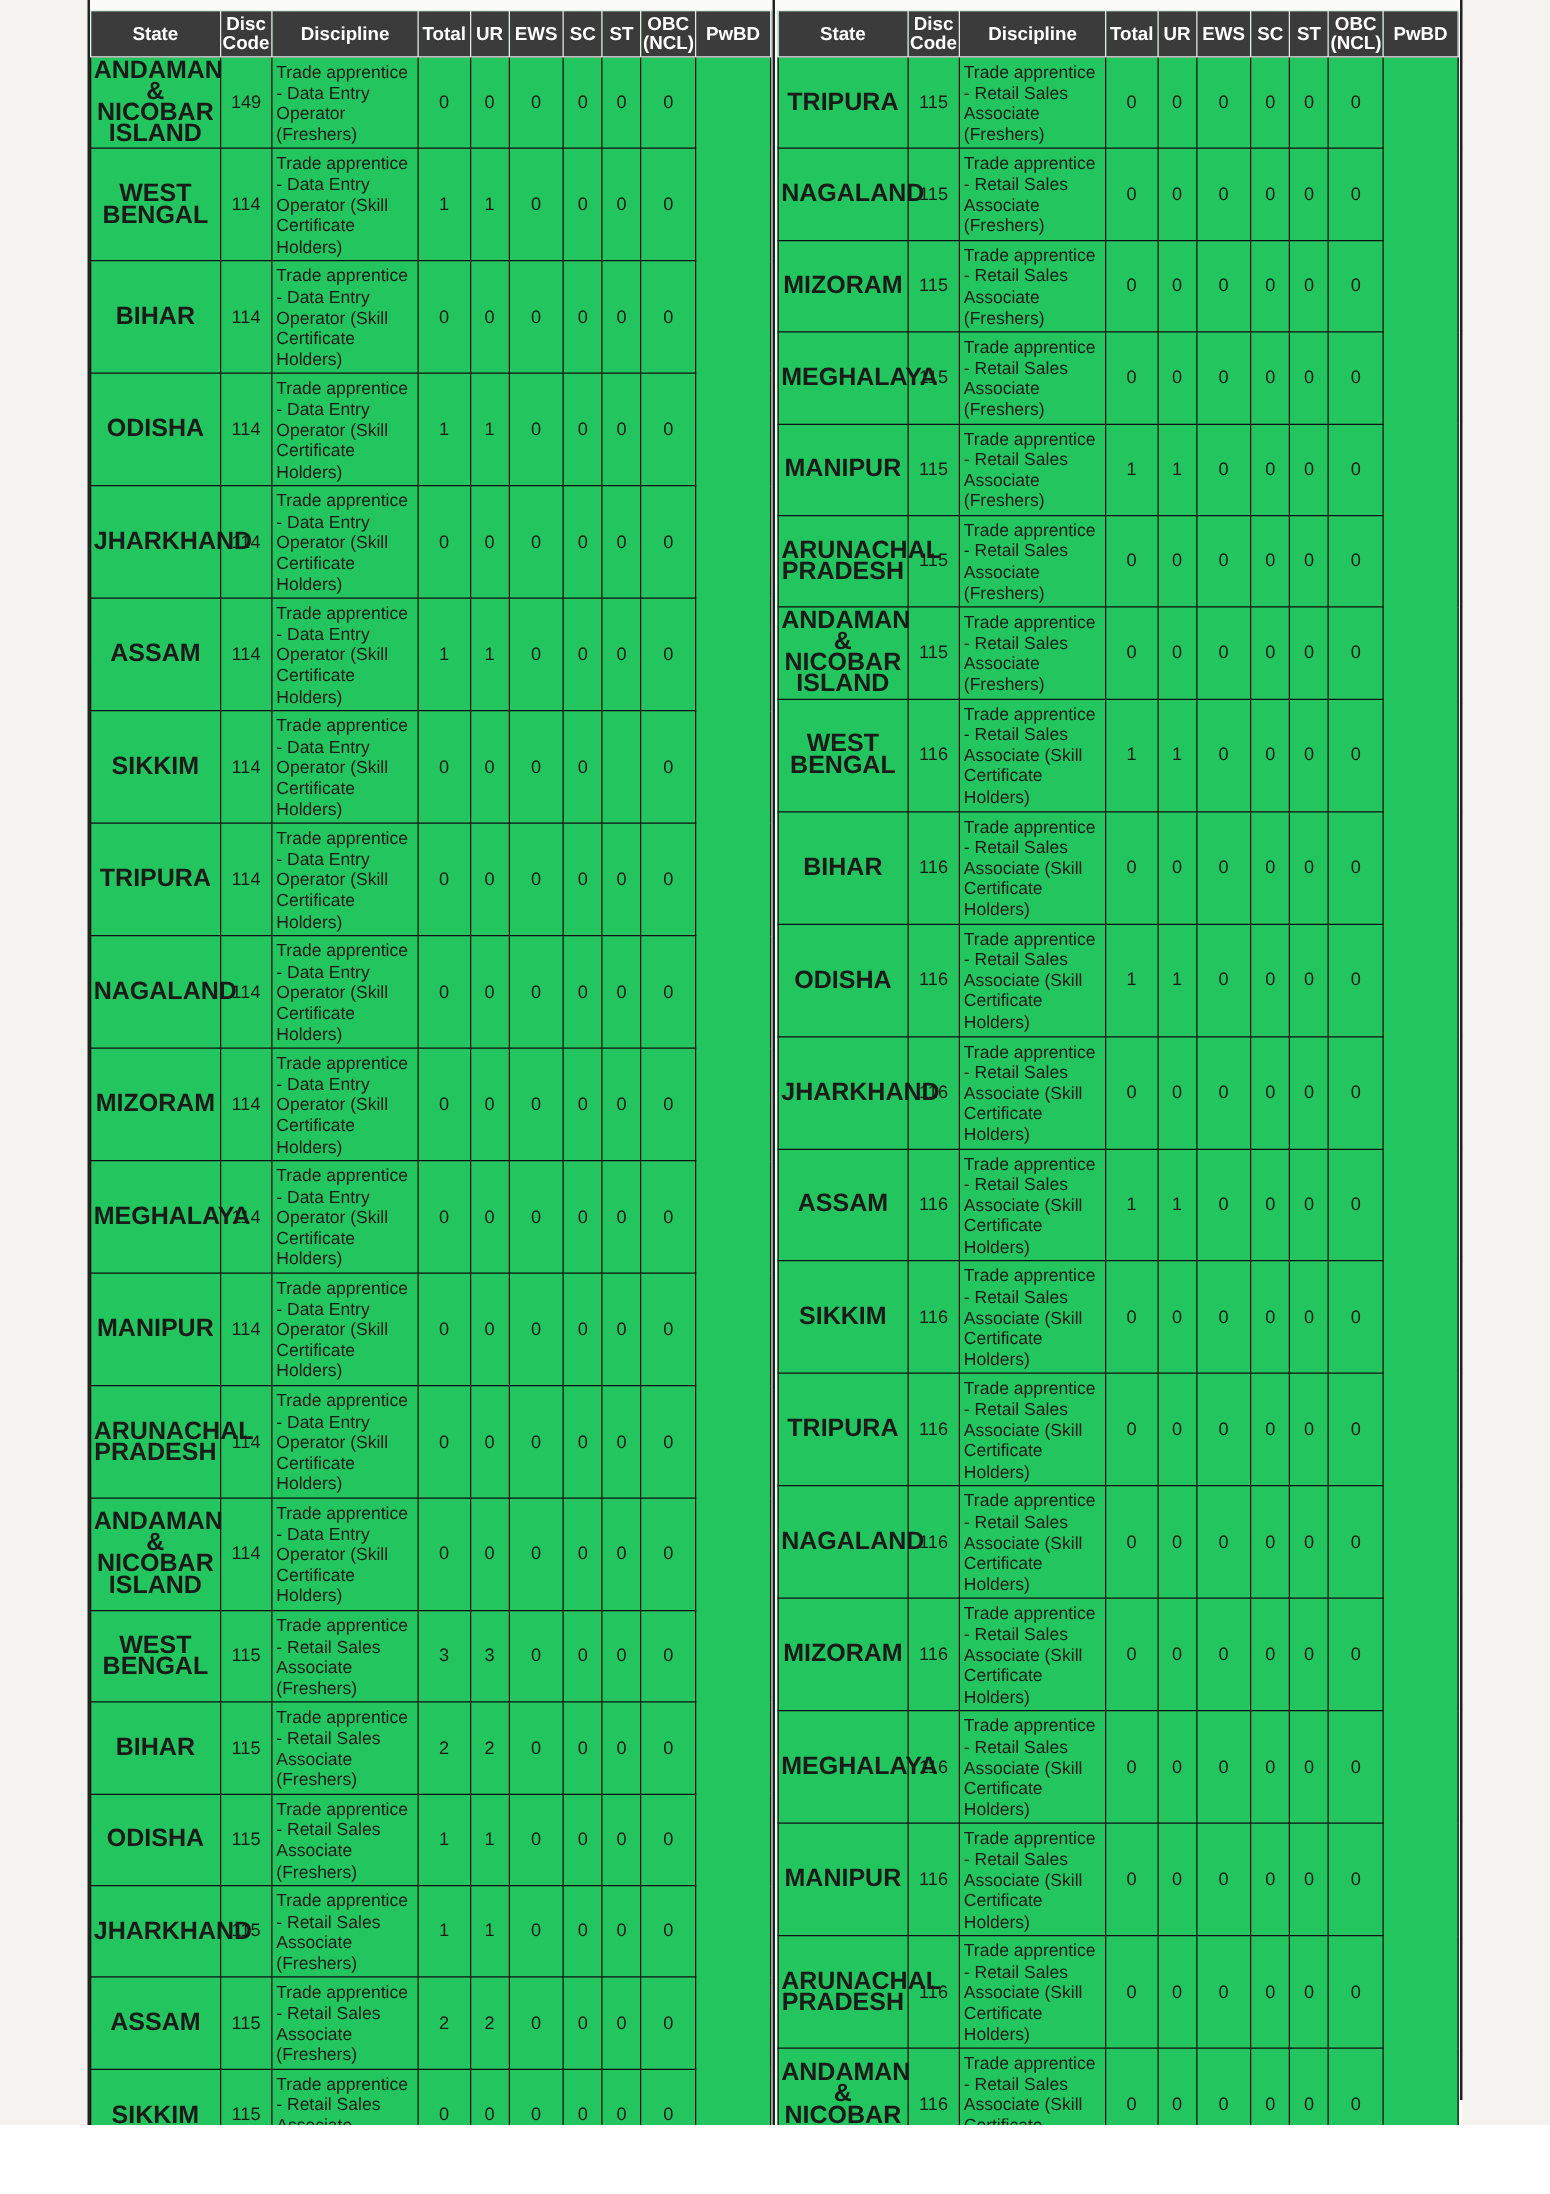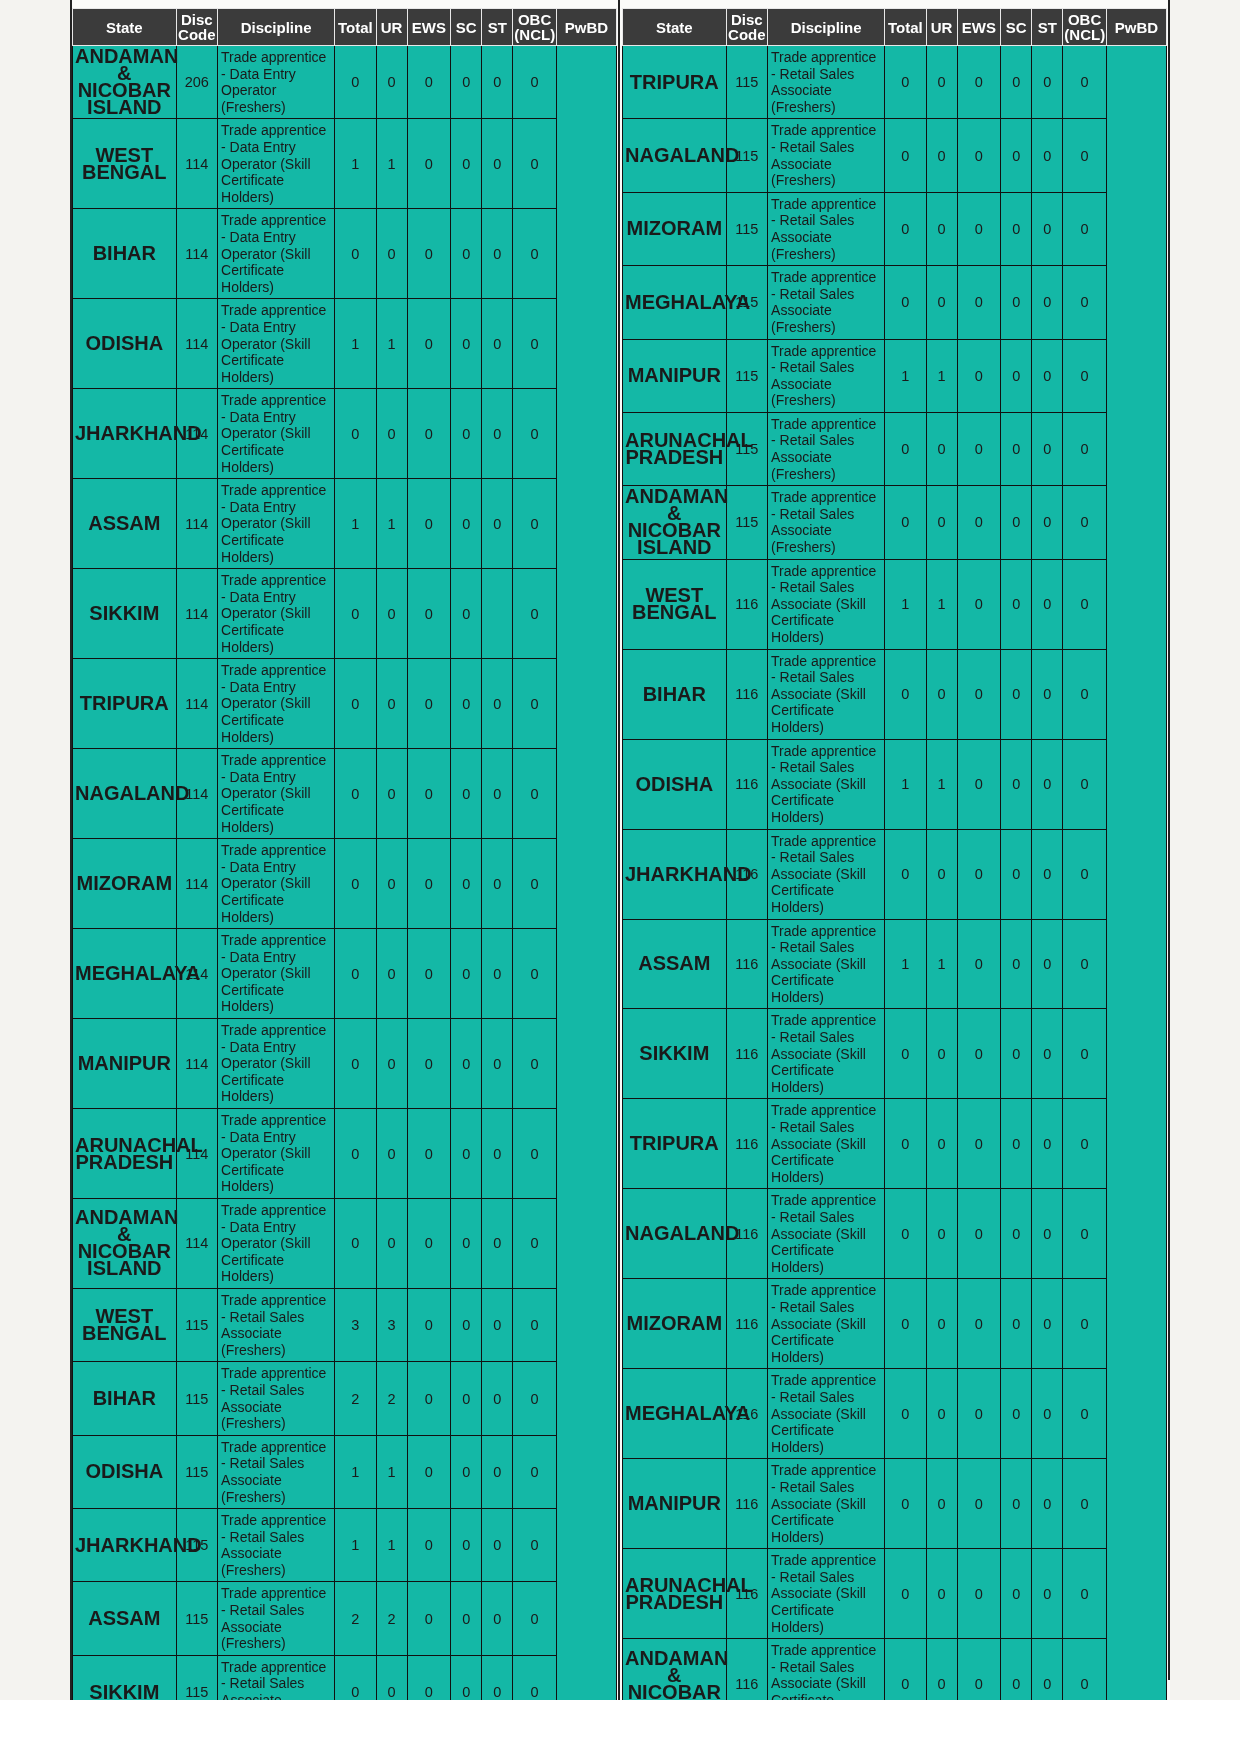--- a/index.html
+++ b/index.html
@@ -4,21 +4,21 @@
 <style>
   html, body { margin:0; padding:0; }
   body {
     width:1240px; height:1755px; background:#f4f3f0; position:relative; overflow:hidden;
     font-family:"Liberation Sans", sans-serif; color:#1a1a1a;
   }
   .page-edge { position:absolute; left:70px; top:0; width:1100px; height:1700px; background:#fbfbf9; }
   .tbl-wrap { position:absolute; top:8px; }
   #left-wrap { left:72px; width:545px; }
   #right-wrap { left:622px; width:545px; }
-  table { border-collapse:collapse; width:100%; table-layout:fixed; background:#14b8a6; }
+  table { border-collapse:collapse; width:100%; table-layout:fixed; background:#22c55e; }
   th {
     background:#3b3b3b; color:#fff; font-weight:bold; font-size:15px; line-height:15px;
     border:1.5px solid #e8e8e8; padding:2px 1px; height:32px; text-align:center;
   }
   td {
     border:1.5px solid #111; font-size:14.5px; text-align:center; vertical-align:middle; padding:0 2px;
   }
   td.state { font-weight:bold; font-size:20px; line-height:17px; }
   td.disc { text-align:left; font-size:14px; line-height:16.6px; padding:3px 3px; }
   td.pwbd { border-left:1.5px solid #111; }
@@ -61,21 +61,21 @@
         <th>EWS</th>
         <th>SC</th>
         <th>ST</th>
         <th>OBC (NCL)</th>
         <th>PwBD</th>
       </tr>
     </thead>
     <tbody id="left-body">
         <tr class="row short">
           <td class="state">ANDAMAN &amp; NICOBAR ISLAND</td>
-          <td>206</td>
+          <td>149</td>
           <td class="disc">Trade apprentice - Data Entry Operator (Freshers)</td>
           <td>0</td>
           <td>0</td>
           <td>0</td>
           <td>0</td>
           <td>0</td>
           <td>0</td>
           <td class="pwbd" rowspan="20"></td>
         </tr>
         <tr class="row">

